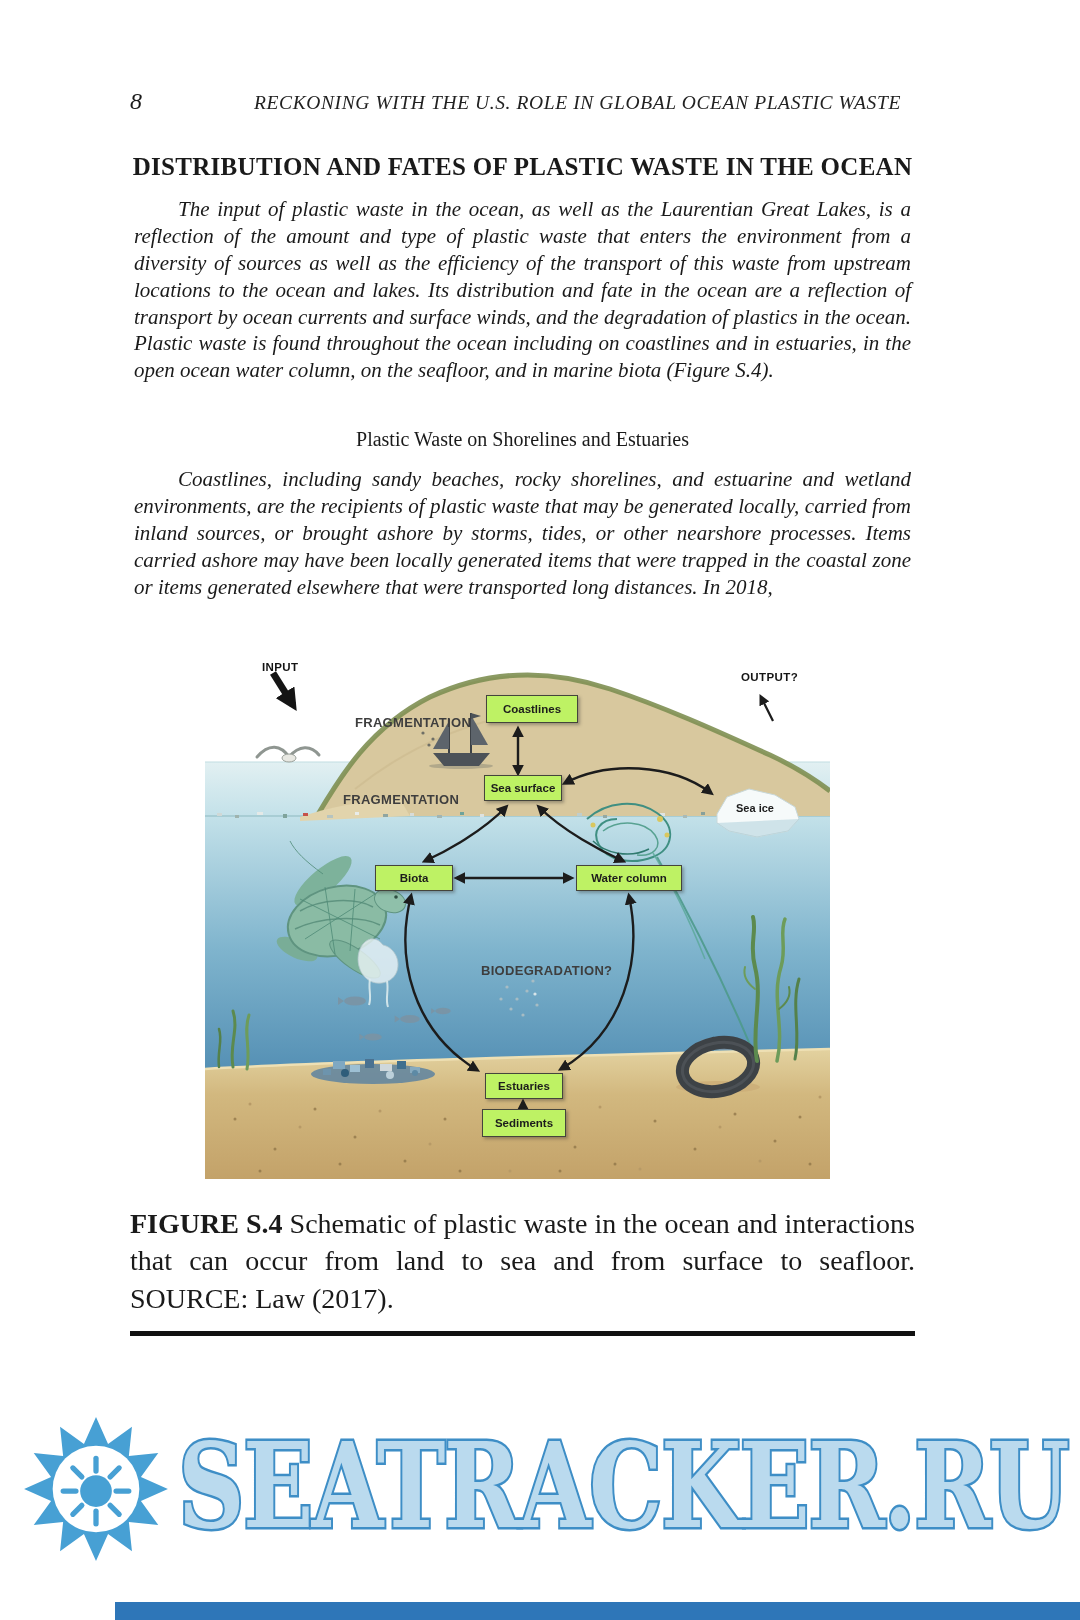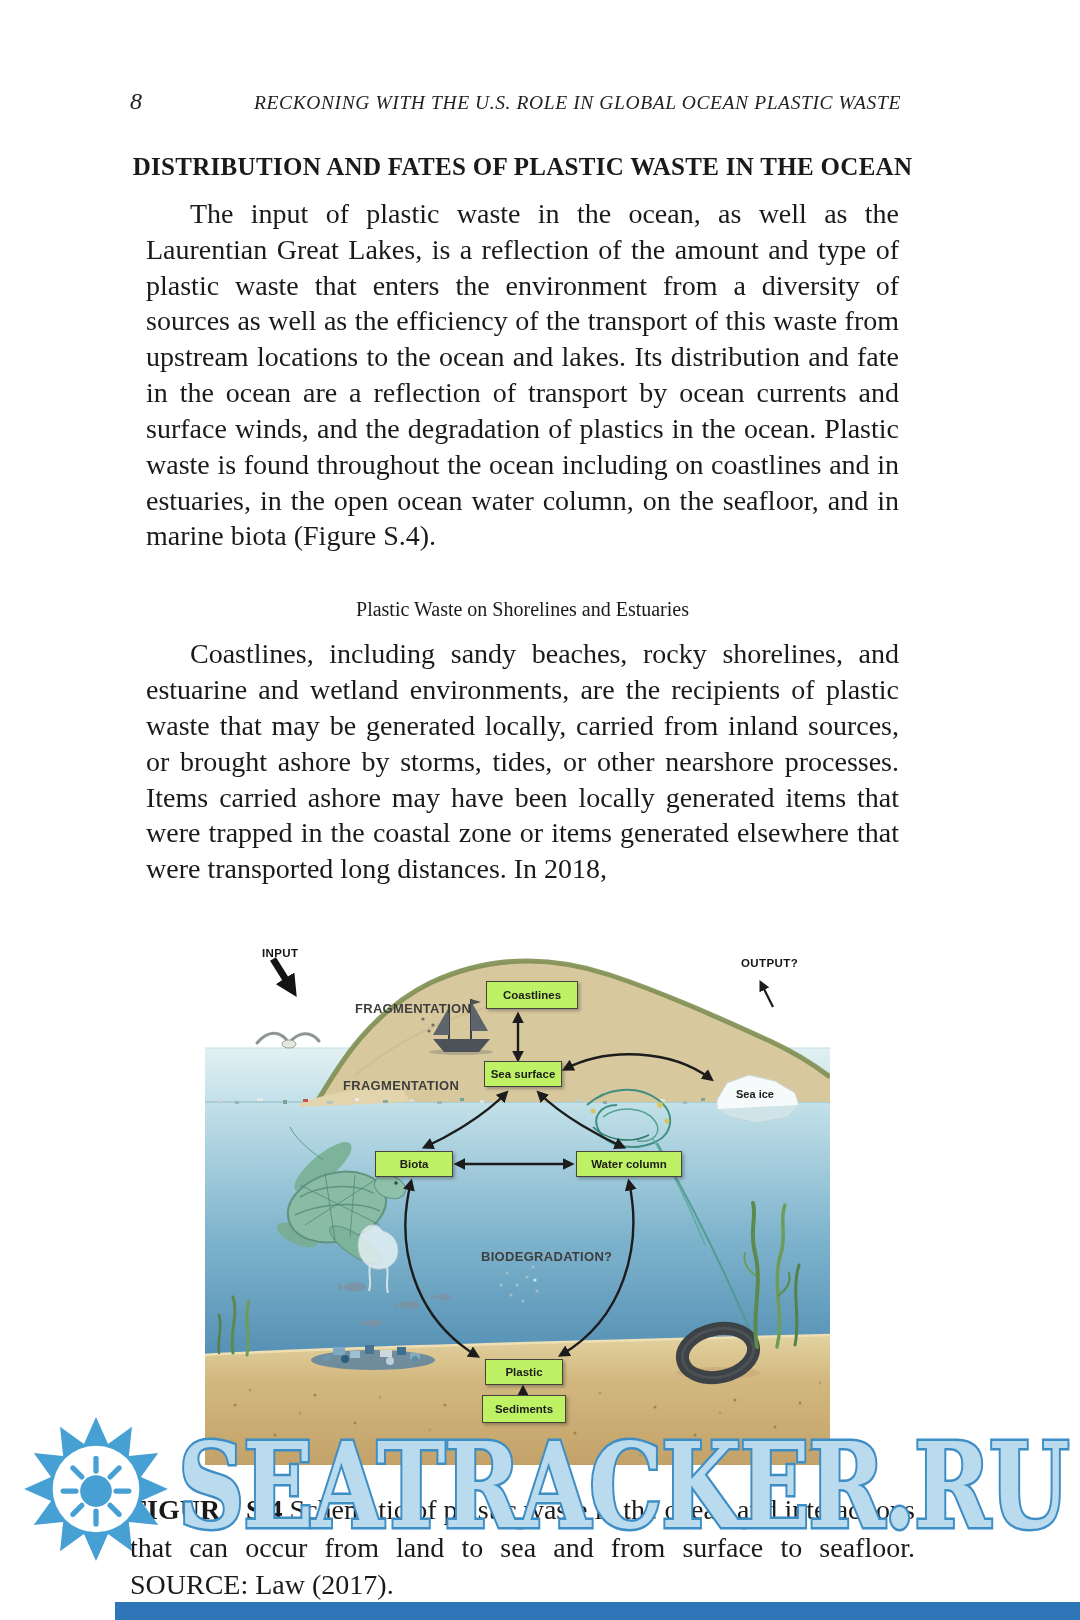--- a/index.html
+++ b/index.html
@@ -5,21 +5,21 @@
   html,body { margin:0; padding:0; background:#ffffff; }
   .page {
     position:relative; width:1080px; height:1620px; background:#ffffff;
     box-sizing:border-box; padding:88px 165px 0 130px;
     font-family:"Liberation Serif", serif; color:#1a1a1a; overflow:hidden;
   }
   .page-header { display:flex; align-items:baseline; }
   .page-number { font-style:italic; font-size:24px; width:70px; flex:0 0 auto; }
   .running-head { flex:1; text-align:center; font-style:italic; font-size:19.5px; letter-spacing:0.6px; padding-left:40px; color:#222; }
   .section-heading { margin:38px 0 0; text-align:center; font-size:25px; letter-spacing:0.3px; font-weight:bold; }
-  .body-para { margin:15px 16px 0; font-size:28px; line-height:1.28; text-align:justify; text-indent:44px; }
+  .body-para { margin:15px 4px 0; font-size:21px; line-height:1.28; text-align:justify; text-indent:44px;font-style:italic; }
   .sub-heading { margin:44px 0 0; text-align:center; font-size:20px; font-weight:normal; }
 
   .ocean-figure { margin:48px 0 0 75px; width:511px; height:530px; position:relative; }
   .fig-svg { position:absolute; left:0; top:0; }
   .fbox {
     position:absolute; display:flex; align-items:center; justify-content:center;
     background:#bef264; border:1.6px solid #44443c; box-shadow:2px 2px 3px rgba(40,40,40,.35);
     font-family:"Liberation Sans", sans-serif; font-size:11.5px; font-weight:bold;
     color:#1c1c1c; box-sizing:border-box; text-align:center;
   }
@@ -289,21 +289,21 @@
     <div class="flabel fio" style="left:536px; top:22px;">OUTPUT?</div>
     <div class="flabel fsmall" style="left:150px; top:66px;">FRAGMENTATION</div>
     <div class="flabel fsmall" style="left:138px; top:143px;">FRAGMENTATION</div>
     <div class="flabel fsmall" style="left:276px; top:314px;">BIODEGRADATION?</div>
     <div class="flabel fice" style="left:531px; top:153px;">Sea ice</div>
 
     <div class="fbox" style="left:281px; top:46px;  width:92px;  height:28px;">Coastlines</div>
     <div class="fbox" style="left:279px; top:126px; width:78px;  height:26px;">Sea surface</div>
     <div class="fbox" style="left:170px; top:216px; width:78px;  height:26px;">Biota</div>
     <div class="fbox" style="left:371px; top:216px; width:106px; height:26px;text-align:center;">Water column</div>
-    <div class="fbox" style="left:280px; top:424px; width:78px;  height:26px;">Plastic</div>
+    <div class="fbox" style="left:280px; top:424px; width:78px;  height:26px;">Estuaries</div>
     <div class="fbox" style="left:277px; top:460px; width:84px;  height:28px;">Sediments</div>
   </figure>
 
   <p class="caption"><strong>FIGURE S.4</strong> <span>Schematic of plastic waste in the ocean and interactions that can occur from land to sea and from surface to seafloor. SOURCE: Law (2017).</span></p>
 
   <div class="end-rule"></div>
 
   <div class="watermark">
     <svg width="148" height="148" viewBox="0 0 140 140">
       <polygon fill="#47a0d4" points="138,70 112.5,81.4 128.9,104 101.1,101.1 104,128.9 81.4,112.5 70,138 58.6,112.5 36,128.9 38.9,101.1 11.1,104 27.5,81.4 2,70 27.5,58.6 11.1,36 38.9,38.9 36,11.1 58.6,27.5 70,2 81.4,27.5 104,11.1 101.1,38.9 128.9,36 112.5,58.6"></polygon>

